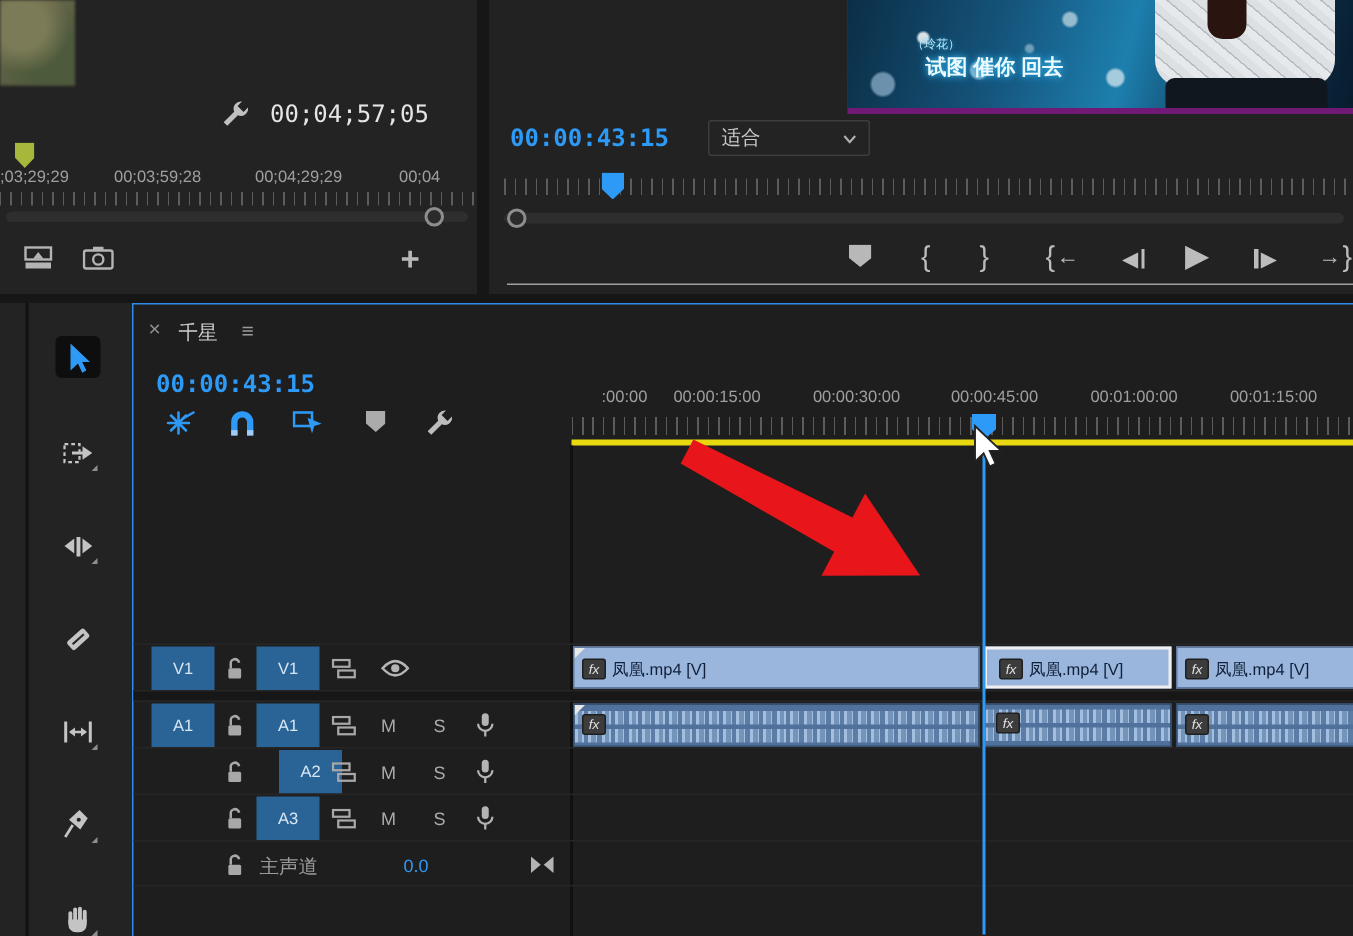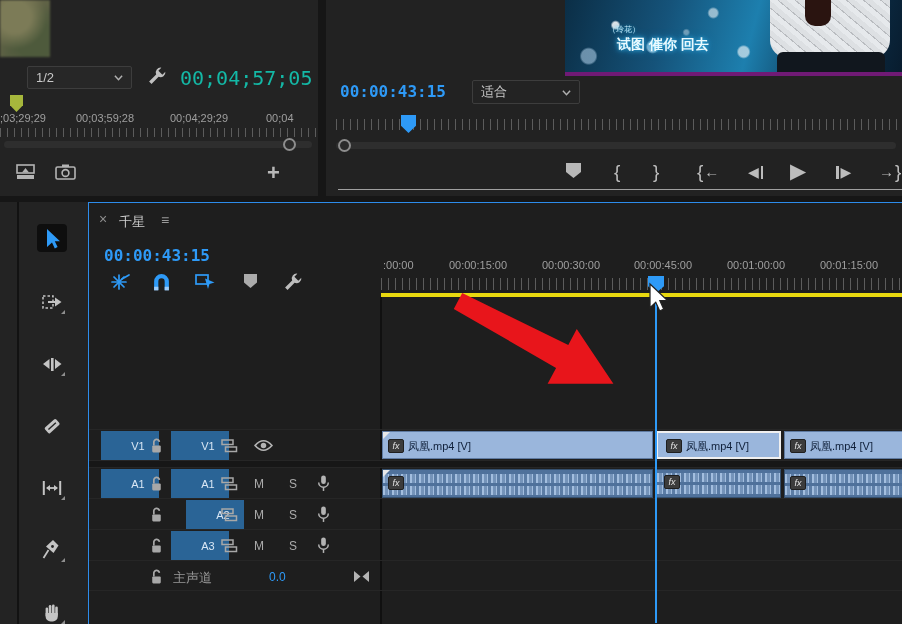--- a/index.html
+++ b/index.html
@@ -16,21 +16,21 @@
   .ticks{background:repeating-linear-gradient(90deg,#5c5c5c 0 1px,transparent 1px 7px);}
   .sbtrack{background:#2e2e2e;border-radius:6px;height:7px;}
   .sbknob{width:13px;height:13px;border-radius:50%;border:2.5px solid #8d8d8d;background:#2b2b2b;box-sizing:border-box;}
   .pent{clip-path:polygon(0 0,100% 0,100% 60%,50% 100%,0 60%);}
   .ic{display:inline-flex;align-items:center;justify-content:center;}
   .toolbox{width:30px;height:28px;display:flex;align-items:center;justify-content:center;position:relative;}
   .subtri{position:absolute;right:2px;bottom:2px;width:0;height:0;
           border-left:4px solid transparent;border-bottom:4px solid #8f8f8f;}
   .trow{position:absolute;left:0;width:814px;height:31px;border-top:1px solid #262626;box-sizing:border-box;}
   .srcbtn,.tgtbtn{position:absolute;top:1px;height:29px;width:42px;background:#2a6496;
-          color:#d9e7f5;font-size:11px;display:flex;align-items:center;justify-content:center;padding-left:16px;}
+          color:#d9e7f5;font-size:11px;display:flex;align-items:center;justify-content:center;}
   .tgtplain{position:absolute;top:0;height:31px;width:42px;color:#9a9a9a;font-size:11px;
           display:flex;align-items:center;justify-content:center;}
   .ms{position:absolute;top:0;height:31px;width:16px;color:#ababab;font-size:12px;
           display:flex;align-items:center;justify-content:center;}
   .clip{position:absolute;top:1px;height:28px;background:#9ab6dc;box-sizing:border-box;
         border:1px solid #5f7ba2;overflow:hidden;}
   .clipsel{border:2px solid #efefef;}
   .cliplabel{font-size:11px;color:#10203a;white-space:nowrap;position:absolute;left:25px;top:7px;}
   .fxbadge{position:absolute;left:5px;top:7px;width:16px;height:14px;background:#3c3c3c;border-radius:2px;
         color:#e2e2e2;font-size:9px;font-style:italic;display:flex;align-items:center;justify-content:center;
@@ -47,34 +47,28 @@
 <body>
 
 <div id="app">
 
   <section class="abs panel" style="left:0;top:0;width:318px;height:196px;">
     <div class="abs" style="left:0;top:0;width:50px;height:57px;
                 background:radial-gradient(circle at 30% 30%,#7c7b57 0 30%,transparent 60%),
                            radial-gradient(circle at 70% 70%,#4e5a3c 0 35%,transparent 70%),
                            linear-gradient(135deg,#6f6b4d,#5a5f43 60%,#6b6148);filter:blur(1px);"></div>
 
-    <div class="abs dd" style="left:27px;top:66px;width:105px;height:23px;">
-      <span>1/2</span>
-      <svg class="chev" viewBox="0 0 10 10">
-          <polyline points="1,3 5,7.5 9,3" fill="none" stroke="#b0b0b0" stroke-width="1.6"></polyline>
-        </svg>
-    </div>
 
     <span class="ic abs" style="left:147px;top:66px;">
       <svg width="20" height="20" viewBox="0 0 19 19">
           <path d="M13.6,1.6a4.6,4.6 0 0 0 -4.9,6.4L2,14.7 4.3,17 11,10.3a4.6,4.6 0 0 0 6.4,-4.9L14.6,8.2 10.8,4.4Z" fill="#c0c0c0"></path>
         </svg>
     </span>
 
-    <span class="abs tc" style="left:180px;top:66px;font-size:20px;color:#14b8a6;">00;04;57;05</span>
+    <span class="abs tc" style="left:180px;top:66px;font-size:16px;color:#e5e5e5;">00;04;57;05</span>
 
     <div class="abs pent" style="left:10px;top:95px;width:13px;height:17px;background:#a6b73c;"></div>
 
     <div class="abs" style="left:0;top:112px;width:318px;height:26px;">
       <span class="rlabel" style="left:0;">;03;29;29</span>
       <span class="rlabel" style="left:76px;">00;03;59;28</span>
       <span class="rlabel" style="left:170px;">00;04;29;29</span>
       <span class="rlabel" style="left:266px;">00;04</span>
       <div class="abs ticks" style="left:0;top:16px;width:318px;height:9px;"></div>
     </div>
@@ -255,21 +249,21 @@
         </svg>
     </span>
     <span class="abs pent" style="left:155px;top:71px;width:13px;height:14px;background:#ababab;"></span>
     <span class="ic abs" style="left:194px;top:69px;">
       <svg width="20" height="20" viewBox="0 0 19 19">
           <path d="M13.6,1.6a4.6,4.6 0 0 0 -4.9,6.4L2,14.7 4.3,17 11,10.3a4.6,4.6 0 0 0 6.4,-4.9L14.6,8.2 10.8,4.4Z" fill="#bdbdbd"></path>
         </svg>
     </span>
 
     <div class="abs" style="left:292px;top:48px;width:522px;height:42px;overflow:hidden;">
-      <span class="rlabel" style="left:2px;top:8px;text-align:right;">:00:00</span>
+      <span class="rlabel" style="left:20px;top:8px;text-align:right;">:00:00</span>
       <span class="rlabel" style="left:97px;top:8px;transform:translateX(-50%);">00:00:15:00</span>
       <span class="rlabel" style="left:190px;top:8px;transform:translateX(-50%);">00:00:30:00</span>
       <span class="rlabel" style="left:282px;top:8px;transform:translateX(-50%);">00:00:45:00</span>
       <span class="rlabel" style="left:375px;top:8px;transform:translateX(-50%);">00:01:00:00</span>
       <span class="rlabel" style="left:468px;top:8px;transform:translateX(-50%);">00:01:15:00</span>
       <div class="abs ticks" style="left:0;top:27px;width:522px;height:12px;"></div>
     </div>
 
     <div class="abs" style="left:292px;top:90px;width:522px;height:4px;background:#e8d80f;"></div>
 

